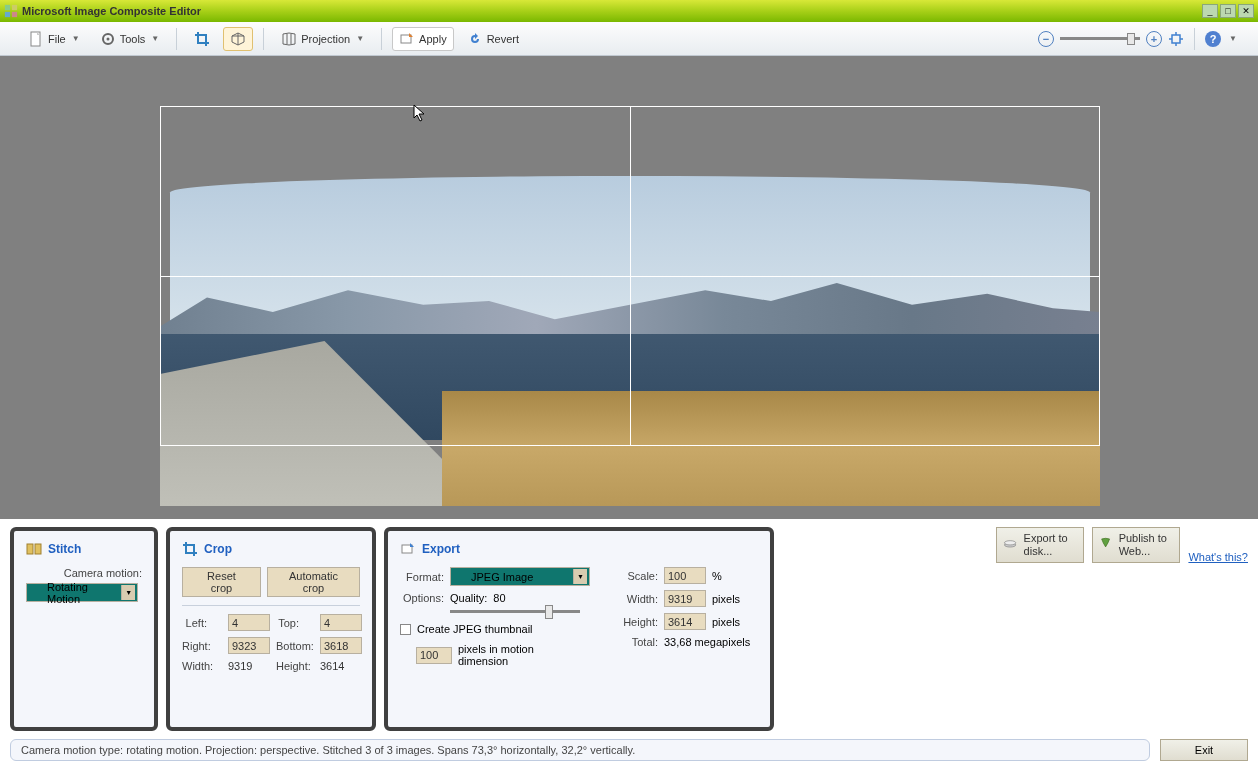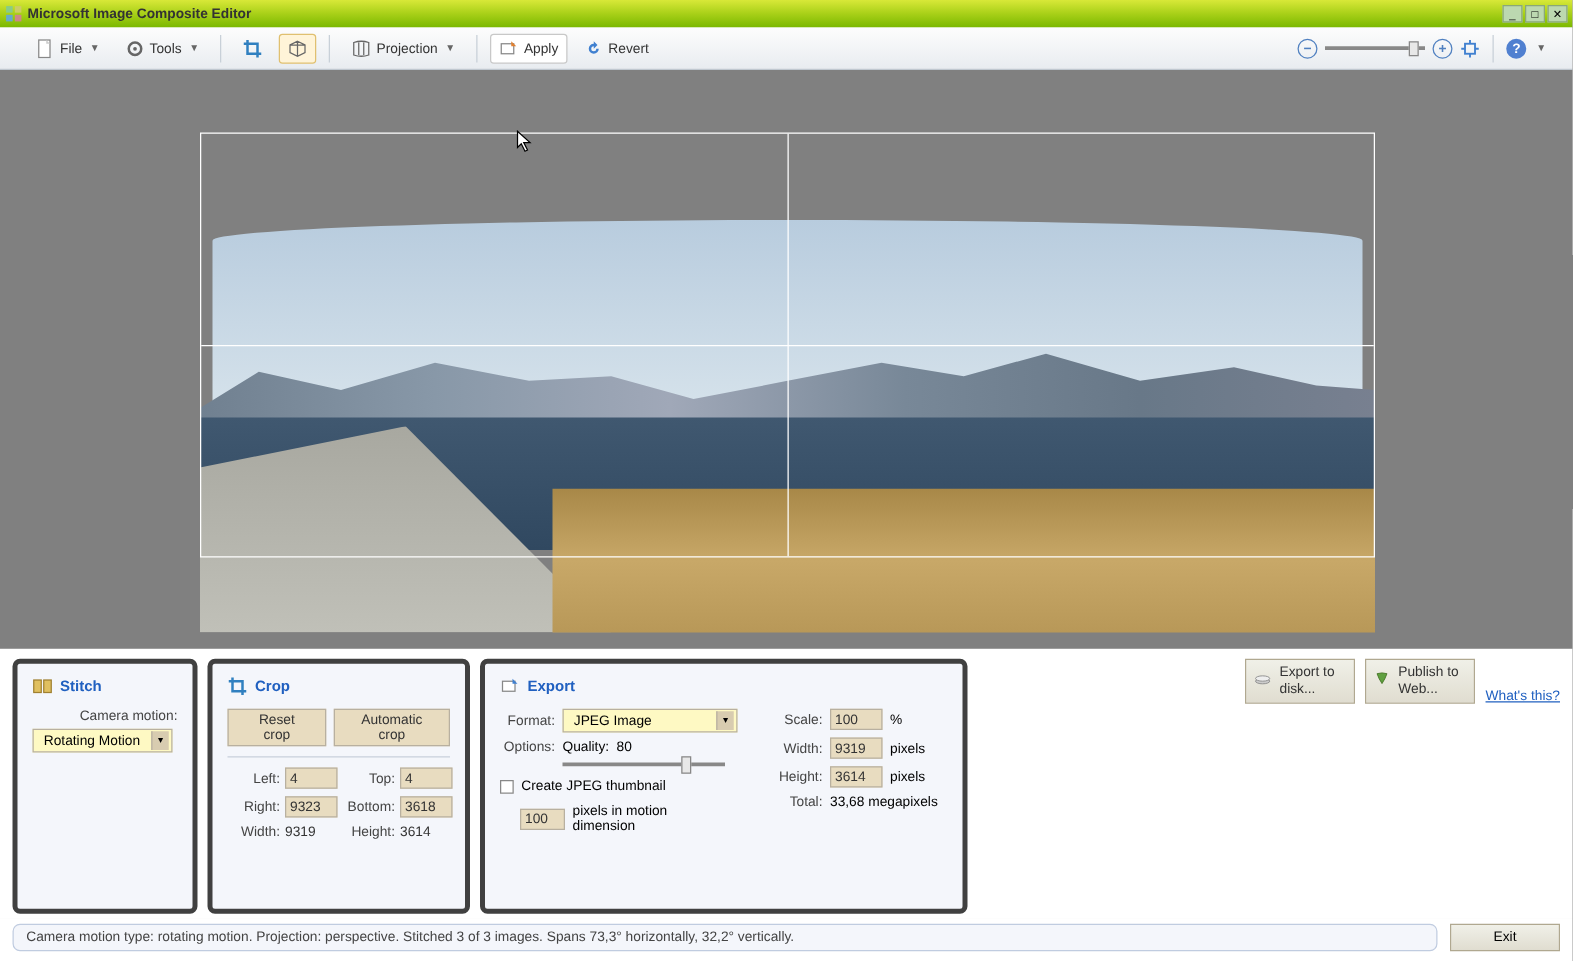--- a/index.html
+++ b/index.html
@@ -42,26 +42,26 @@
 .panels { display: flex; gap: 8px; padding: 8px 10px 4px 10px; background: #fff; align-items: flex-start; }
 .panel { background: #f4f6fb; border: 4px solid #404040; border-radius: 6px; padding: 10px 12px; }
 .panel-stitch { width: 148px; height: 204px; }
 .panel-crop { width: 210px; height: 204px; }
 .panel-export { width: 390px; height: 204px; }
 .panel-header { display: flex; align-items: center; gap: 6px; margin-bottom: 10px; }
 .panel-title { font-weight: bold; color: #2060c0; font-size: 12px; }
 .field-row { display: flex; align-items: center; gap: 6px; margin-bottom: 6px; }
 .field-label { color: #444; text-align: right; }
 .text-input { background: #e8dcc0; border: 1px solid #b8b0a0; padding: 1px 3px; height: 17px; width: 42px; color: #333; }
-.select { background: #fef9c3; border: 1px solid #b8b0a0; display: flex; align-items: center; justify-content: space-between; padding: 1px 2px 1px 8px; height: 19px; cursor: pointer; }
+.select { background: #0f766e; border: 1px solid #b8b0a0; display: flex; align-items: center; justify-content: space-between; padding: 1px 2px 1px 20px; height: 19px; cursor: pointer; }
 .select-arrow { width: 14px; height: 15px; background: #d8ccb0; border-left: 1px solid #b8b0a0; display: flex; align-items: center; justify-content: center; font-size: 7px; }
 .pillbtn { background: #e8dcc0; border: 1px solid #b8b0a0; padding: 2px 20px; cursor: pointer; color: #333; }
 .hr { border: none; border-top: 1px solid #c8d0dc; margin: 8px 0; }
 .crop-grid { display: grid; grid-template-columns: 46px 48px 44px 48px; row-gap: 6px; align-items: center; }
-.crop-grid .field-label { padding-right: 4px; }
+.crop-grid .field-label { padding-right: 21px; }
 .static-val { color: #333; }
 .slider { width: 130px; height: 3px; background: #888; position: relative; margin-top: 6px; }
 .slider-thumb { position: absolute; top: -5px; left: 95px; width: 8px; height: 14px; background: #e8e8e8; border: 1px solid #888; }
 .checkbox-row { display: flex; align-items: center; gap: 6px; margin-top: 10px; }
 .cb { width: 11px; height: 11px; border: 1px solid #888; background: #fff; }
 .sidebtns { margin-left: auto; display: flex; flex-direction: row; gap: 8px; align-items: flex-end; }
 .bigbtn { width: 88px; height: 36px; background: linear-gradient(to bottom, #f0f0e8, #e0ddd0); border: 1px solid #b0a890; display: flex; align-items: center; gap: 6px; padding: 4px 6px; cursor: pointer; color: #333; }
 .bigbtn-icon { width: 20px; height: 20px; }
 .link { color: #2060c0; text-decoration: underline; cursor: pointer; margin-top: 4px; }
 

